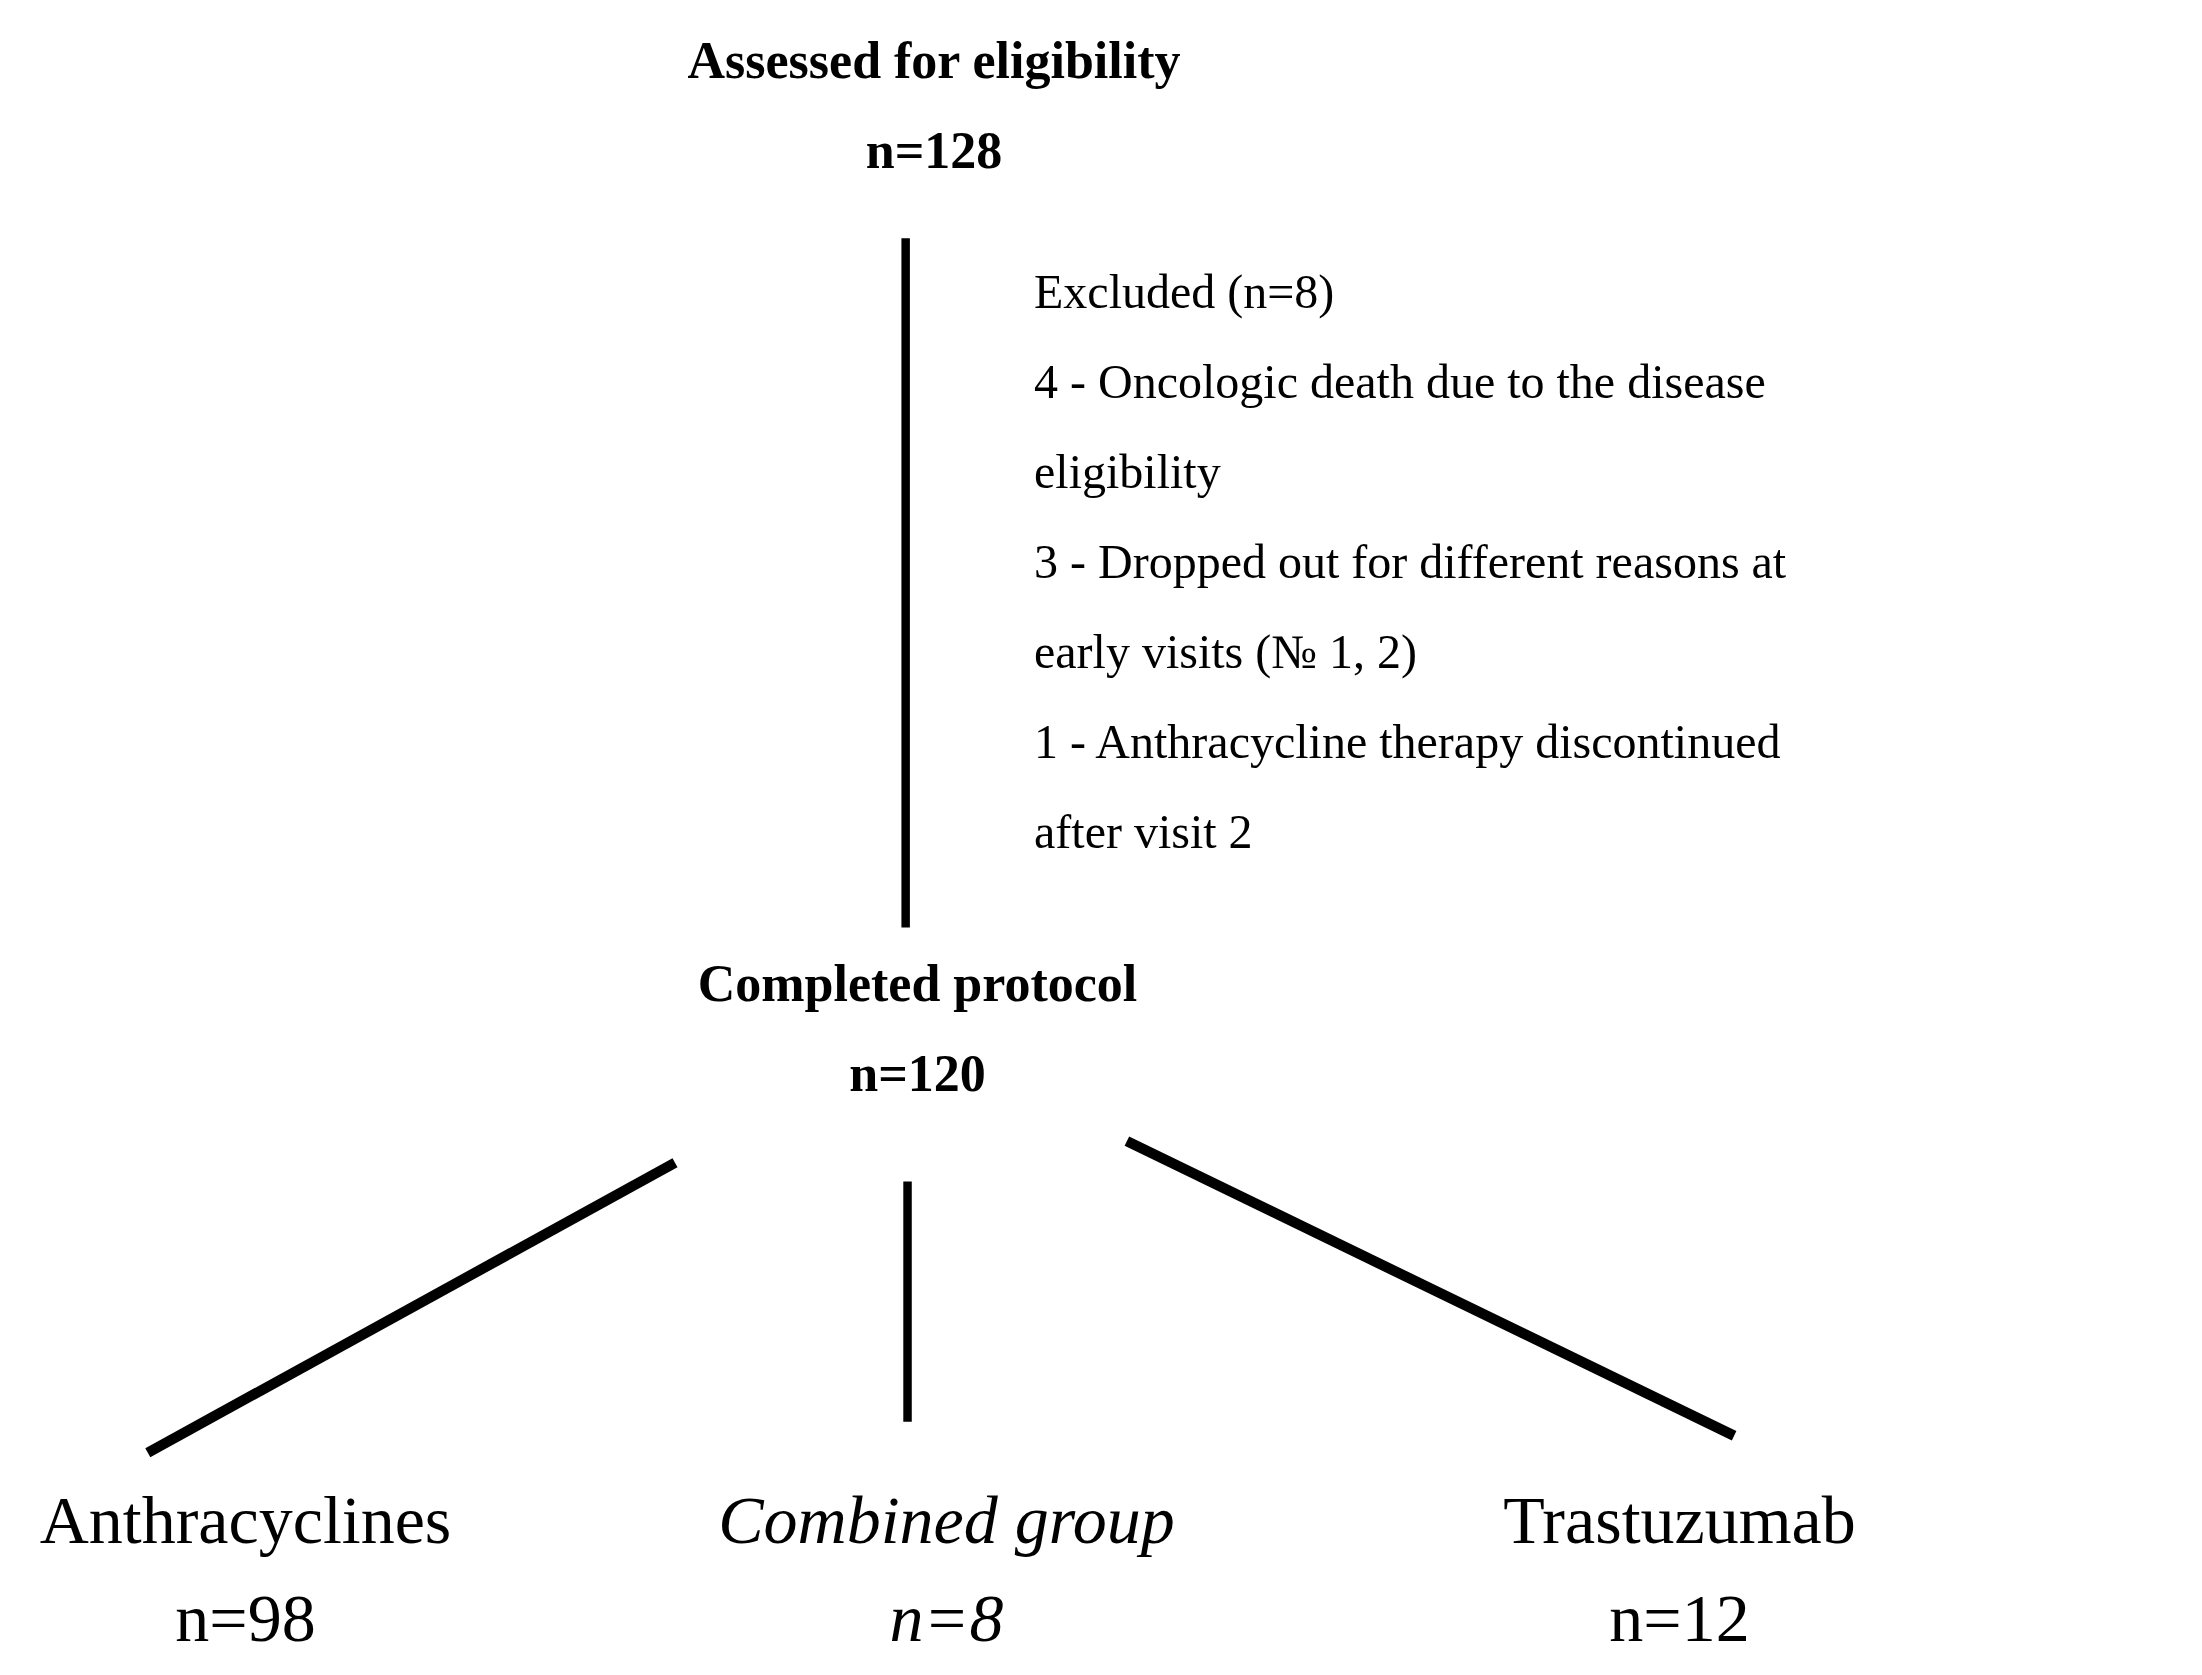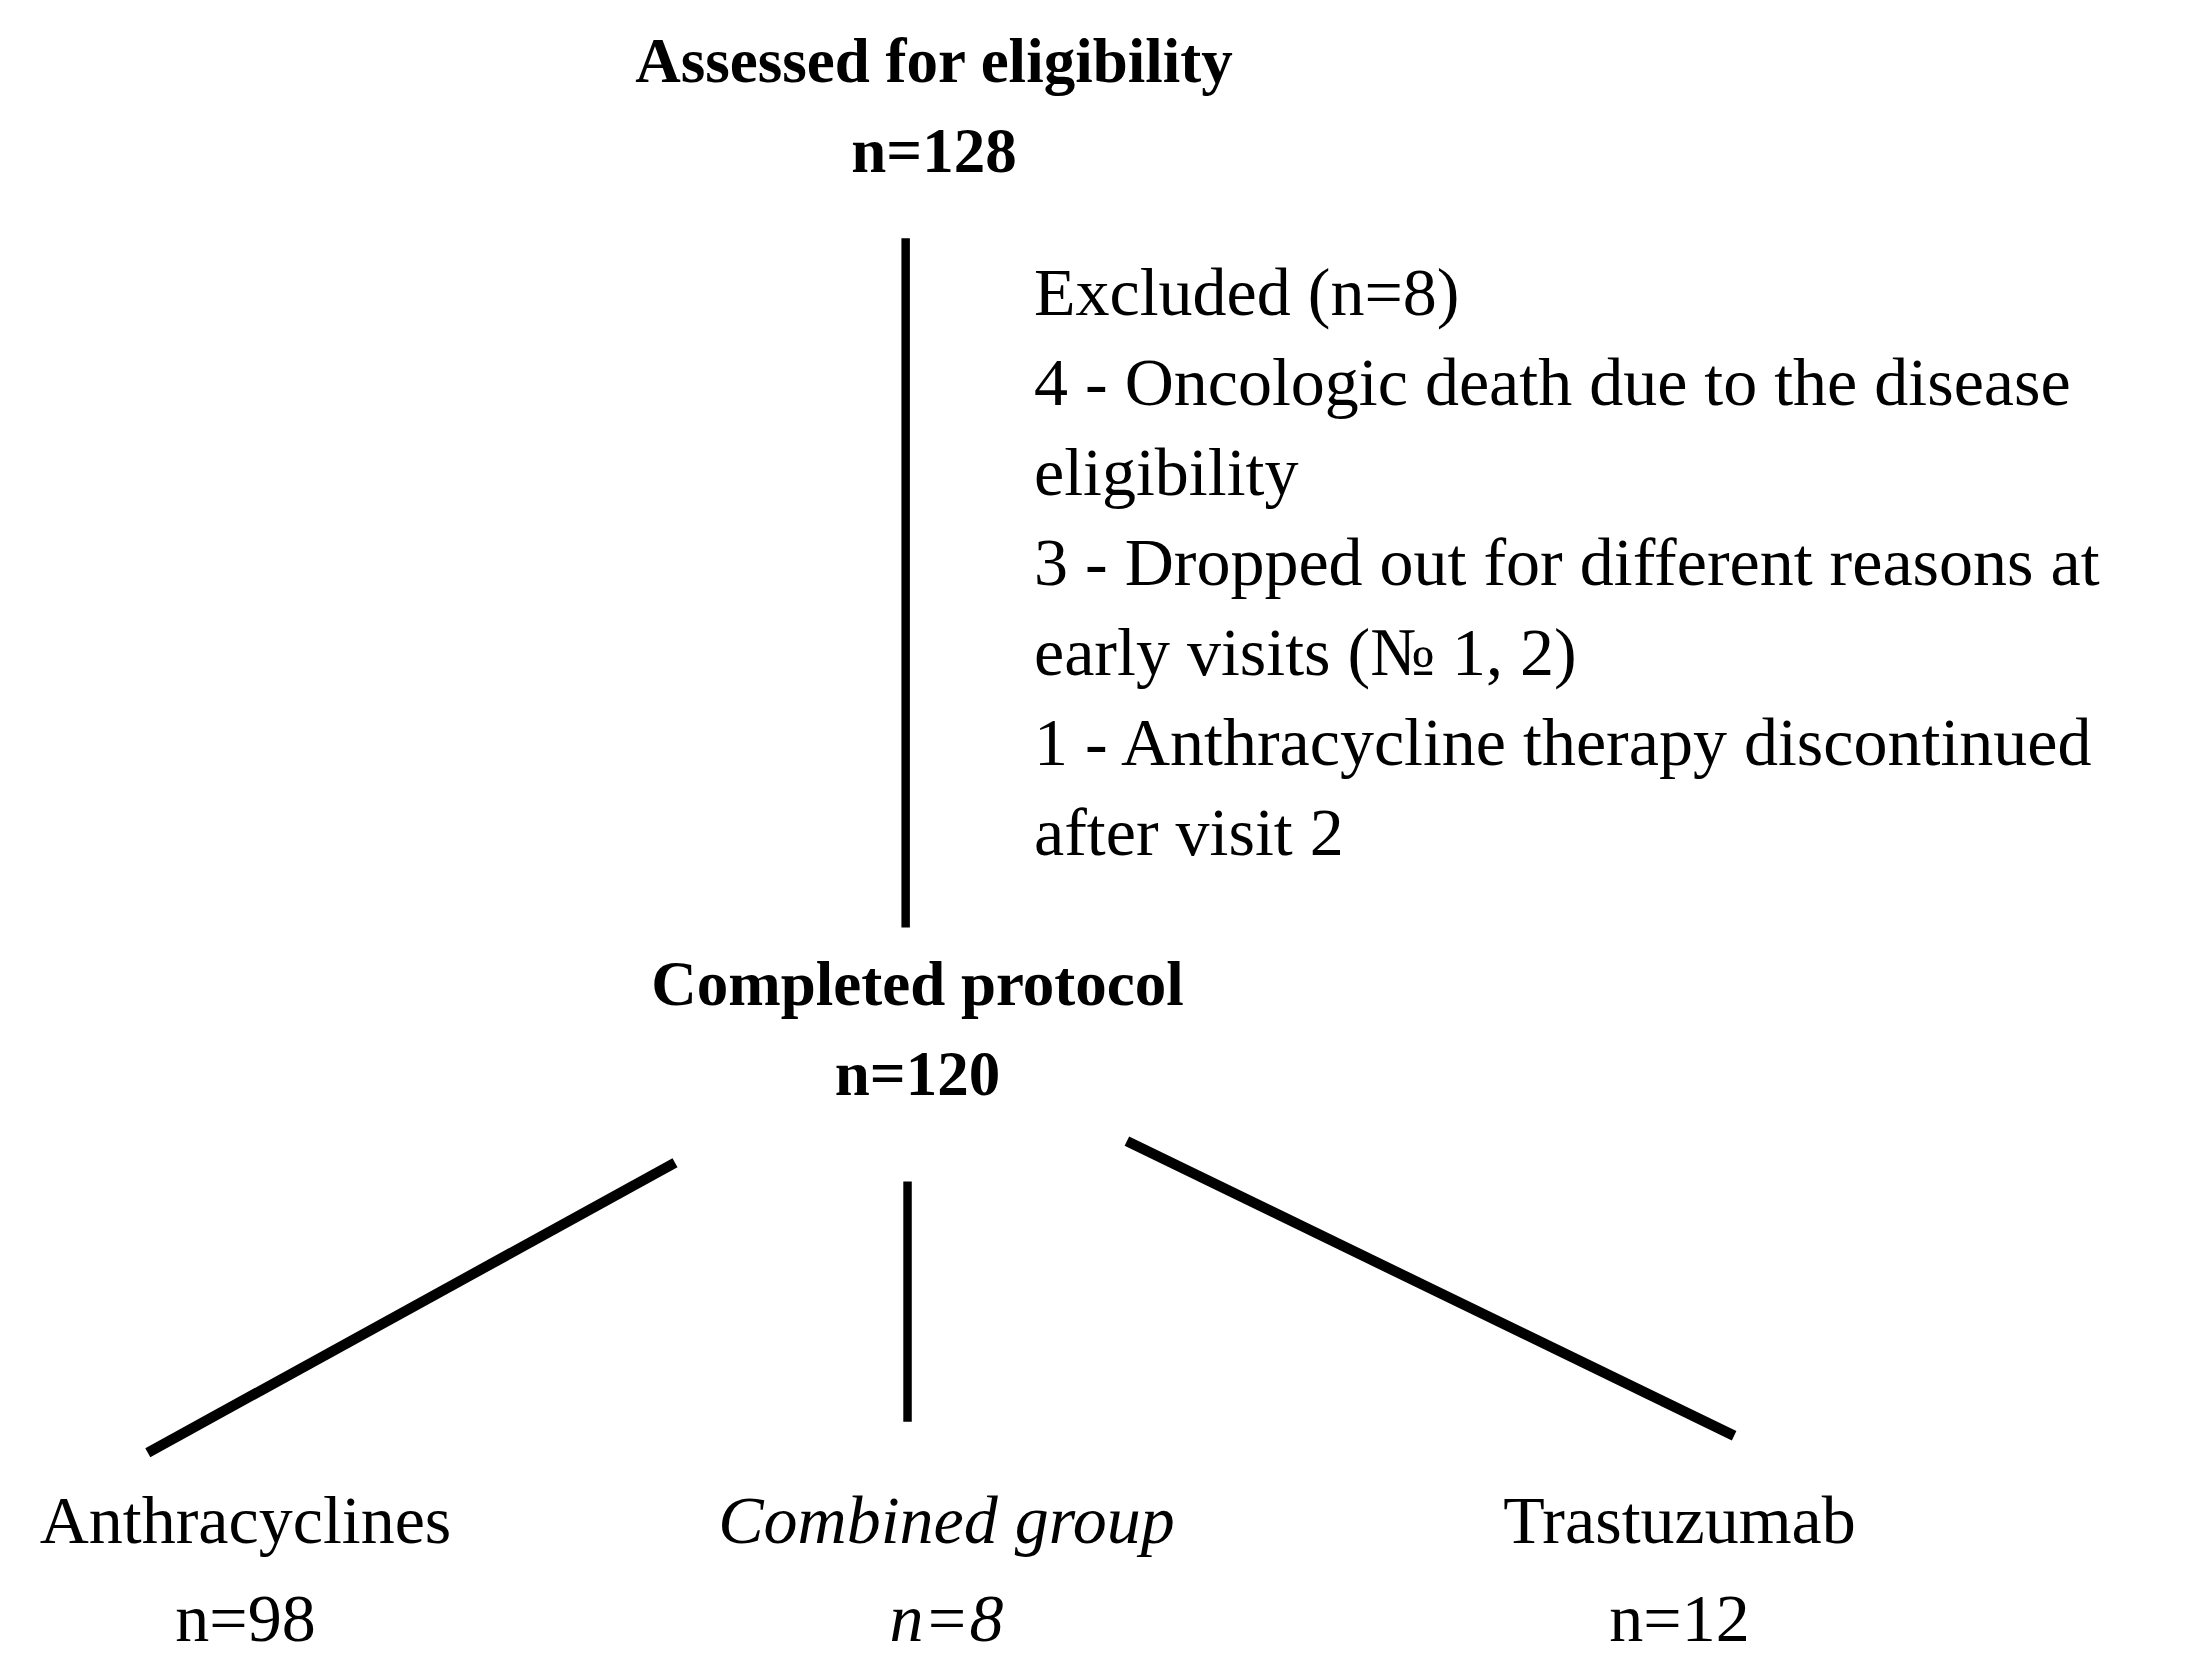--- a/index.html
+++ b/index.html
@@ -26,38 +26,38 @@
   .node {
     position: absolute;
     text-align: center;
     white-space: nowrap;
   }
   .node div {
     white-space: nowrap;
   }
   .bold-node {
     font-weight: bold;
-    font-size: 63px;
+    font-size: 52px;
     line-height: 90px;
   }
   .assessed-node {
     left: 416px;
     top: 16px;
     width: 1036px;
   }
   .completed-node {
     left: 494px;
     top: 939px;
     width: 847px;
   }
   .excluded-note {
     position: absolute;
     left: 1034px;
     top: 247px;
-    font-size: 68px;
+    font-size: 48px;
     line-height: 90px;
     text-align: left;
   }
   .excluded-note div {
     white-space: nowrap;
   }
   .group-node {
     font-size: 68px;
     line-height: 98px;
     top: 1471px;

